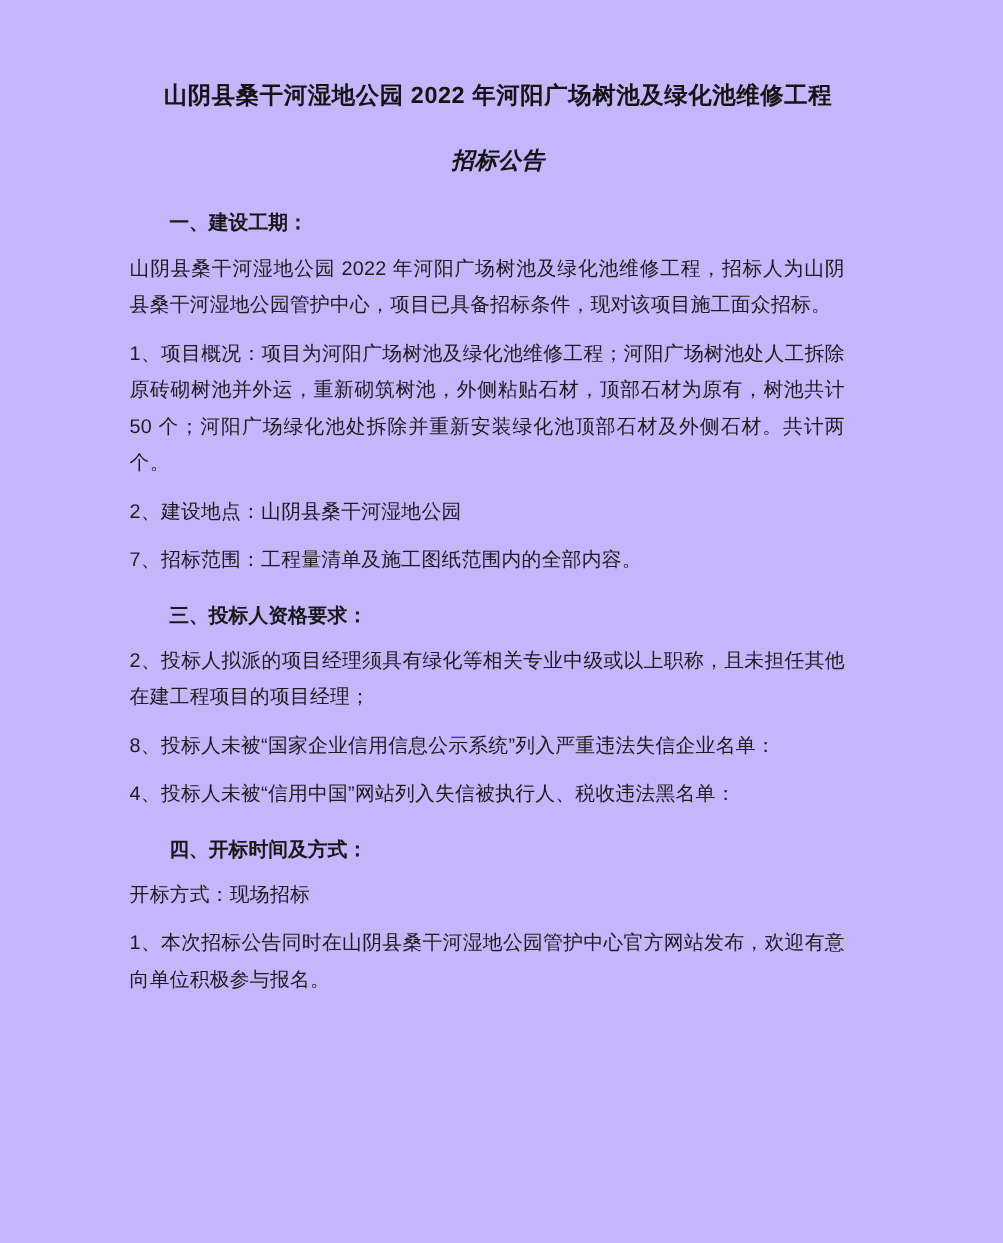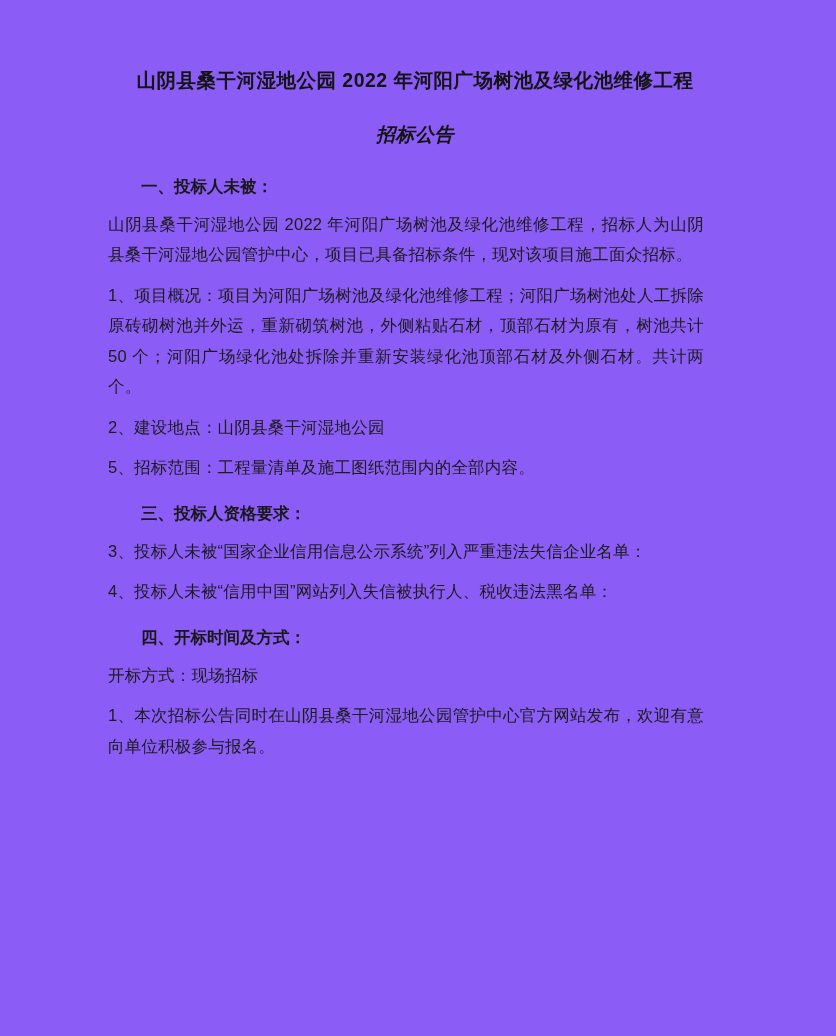--- a/index.html
+++ b/index.html
@@ -11,21 +11,21 @@
     width: 836px;
     height: 1036px;
     font-family: "Liberation Sans", "DejaVu Sans", sans-serif;
     color: #1a1a1a;
     overflow: hidden;
   }
   .page {
     position: relative;
     width: 836px;
     height: 1036px;
-    background: #8b5cf6;
+    background: #c4b5fd;
     box-sizing: border-box;
     padding: 0;
   }
   .content {
     position: absolute;
     left: 108px;
     top: 66px;
     width: 614px;
   }
   .doc-title {
@@ -67,33 +67,34 @@
 </head>
 <body>
 
 <div class="page">
   <div class="content">
 
     <div class="doc-title">山阴县桑干河湿地公园 2022 年河阳广场树池及绿化池维修工程</div>
     <div class="doc-subtitle">招标公告</div>
 
     <div>
-      <div class="section-heading">一、投标人未被：</div>
+      <div class="section-heading">一、建设工期：</div>
       <p class="para">山阴县桑干河湿地公园 2022 年河阳广场树池及绿化池维修工程，招标人为山阴县桑干河湿地公园管护中心，项目已具备招标条件，现对该项目施工面众招标。</p>
     </div>
 
     <div>
       <p class="para">1、项目概况：项目为河阳广场树池及绿化池维修工程；河阳广场树池处人工拆除原砖砌树池并外运，重新砌筑树池，外侧粘贴石材，顶部石材为原有，树池共计 50 个；河阳广场绿化池处拆除并重新安装绿化池顶部石材及外侧石材。共计两个。</p>
       <p class="para">2、建设地点：山阴县桑干河湿地公园</p>
-      <p class="para">5、招标范围：工程量清单及施工图纸范围内的全部内容。</p>
+      <p class="para">7、招标范围：工程量清单及施工图纸范围内的全部内容。</p>
     </div>
 
     <div>
       <div class="section-heading">三、投标人资格要求：</div>
-      <p class="para">3、投标人未被“国家企业信用信息公示系统”列入严重违法失信企业名单：</p>
+      <p class="para">2、投标人拟派的项目经理须具有绿化等相关专业中级或以上职称，且未担任其他在建工程项目的项目经理；</p>
+      <p class="para">8、投标人未被“国家企业信用信息公示系统”列入严重违法失信企业名单：</p>
       <p class="para">4、投标人未被“信用中国”网站列入失信被执行人、税收违法黑名单：</p>
     </div>
 
     <div>
       <div class="section-heading">四、开标时间及方式：</div>
       <p class="para">开标方式：现场招标</p>
     </div>
 
     <div>
       <p class="para">1、本次招标公告同时在山阴县桑干河湿地公园管护中心官方网站发布，欢迎有意向单位积极参与报名。</p>

